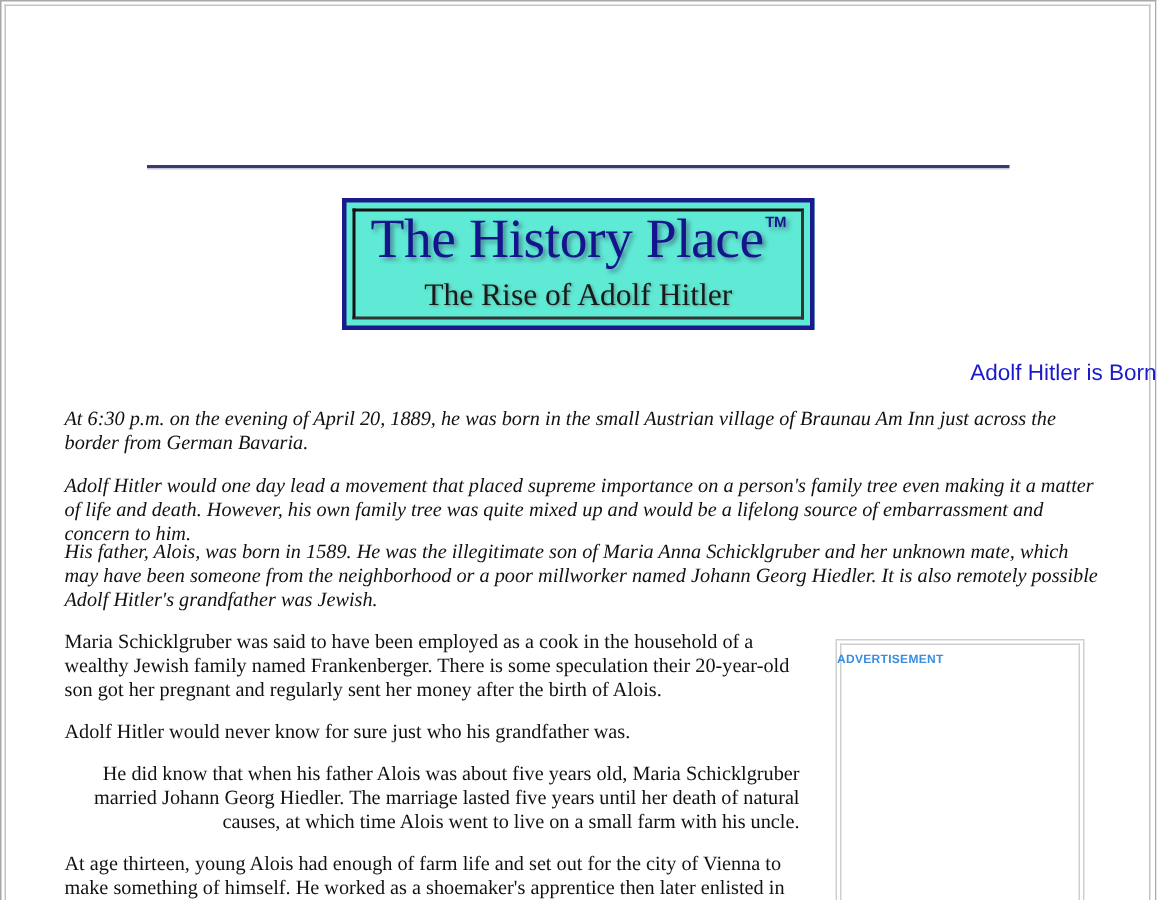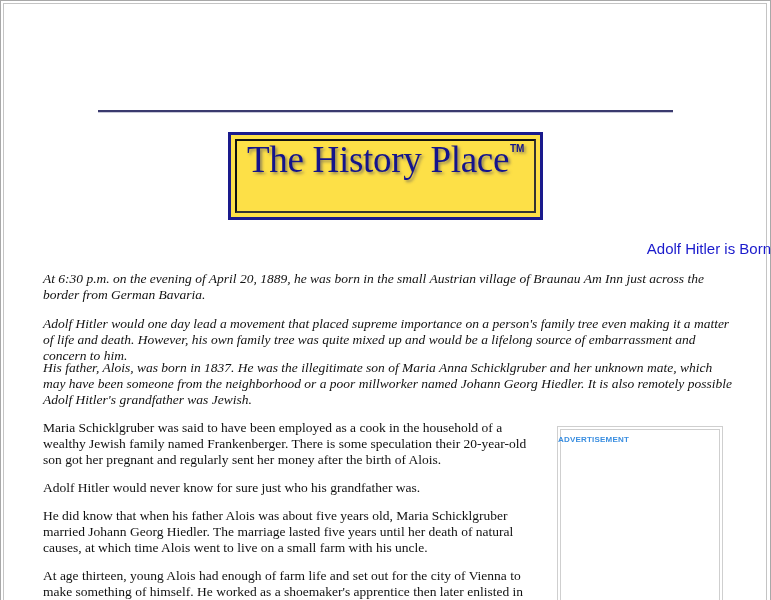--- a/index.html
+++ b/index.html
@@ -45,21 +45,21 @@
       border-bottom: 1px solid #c8c8d8;
     }
     .logo {
       position: absolute;
       left: 228px;
       top: 132px;
       width: 315px;
       height: 88px;
       box-sizing: border-box;
       border: 3px solid #1a1a8c;
-      background: #fde047;
+      background: #5eead4;
     }
     .logo-inner {
       position: absolute;
       left: 4px;
       top: 4px;
       right: 4px;
       bottom: 4px;
       border: 2px solid #111111;
       border-right-color: #333;
       border-bottom-color: #333;
@@ -157,28 +157,29 @@
 
 <div class="frame">
   <div class="frame-inner"></div>
 </div>
 
 <div class="rule"></div>
 
 <div class="logo">
   <div class="logo-inner"></div>
   <div class="logo-title"><span>The History Place</span><span class="logo-tm">TM</span></div>
+  <div class="logo-subtitle">The Rise of Adolf Hitler</div>
 </div>
 
 <h2 class="heading">Adolf Hitler is Born</h2>
 
 <p class="para wide" style="top:271px;">At 6:30 p.m. on the evening of April 20, 1889, he was born in the small Austrian village of Braunau Am Inn just across the border from German Bavaria.</p>
 <p class="para wide" style="top:316px;">Adolf Hitler would one day lead a movement that placed supreme importance on a person's family tree even making it a matter of life and death. However, his own family tree was quite mixed up and would be a lifelong source of embarrassment and concern to him.</p>
-<p class="para wide" style="top:360px;">His father, Alois, was born in 1837. He was the illegitimate son of Maria Anna Schicklgruber and her unknown mate, which may have been someone from the neighborhood or a poor millworker named Johann Georg Hiedler. It is also remotely possible Adolf Hitler's grandfather was Jewish.</p>
+<p class="para wide" style="top:360px;">His father, Alois, was born in 1589. He was the illegitimate son of Maria Anna Schicklgruber and her unknown mate, which may have been someone from the neighborhood or a poor millworker named Johann Georg Hiedler. It is also remotely possible Adolf Hitler's grandfather was Jewish.</p>
 <p class="para narrow" style="top:420px;">Maria Schicklgruber was said to have been employed as a cook in the household of a wealthy Jewish family named Frankenberger. There is some speculation their 20-year-old son got her pregnant and regularly sent her money after the birth of Alois.</p>
 <p class="para narrow" style="top:480px;">Adolf Hitler would never know for sure just who his grandfather was.</p>
-<p class="para narrow" style="top:508px;">He did know that when his father Alois was about five years old, Maria Schicklgruber married Johann Georg Hiedler. The marriage lasted five years until her death of natural causes, at which time Alois went to live on a small farm with his uncle.</p>
+<p class="para narrow" style="top:508px;text-align:right;">He did know that when his father Alois was about five years old, Maria Schicklgruber married Johann Georg Hiedler. The marriage lasted five years until her death of natural causes, at which time Alois went to live on a small farm with his uncle.</p>
 <p class="para narrow" style="top:568px;">At age thirteen, young Alois had enough of farm life and set out for the city of Vienna to make something of himself. He worked as a shoemaker's apprentice then later enlisted in the Austrian</p>
 
 <div class="ad-box">
   <div class="ad-inner"></div>
   <div class="ad-label">ADVERTISEMENT</div>
 </div>
 
 </body></html>

